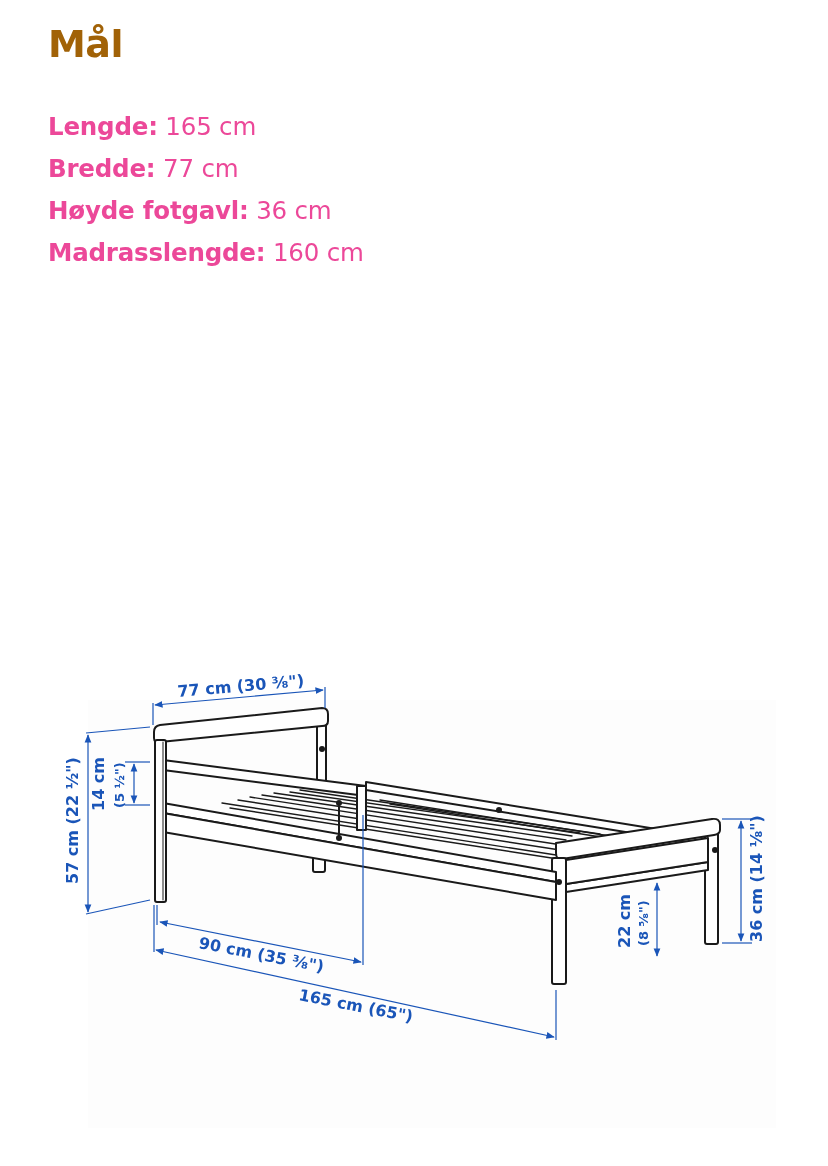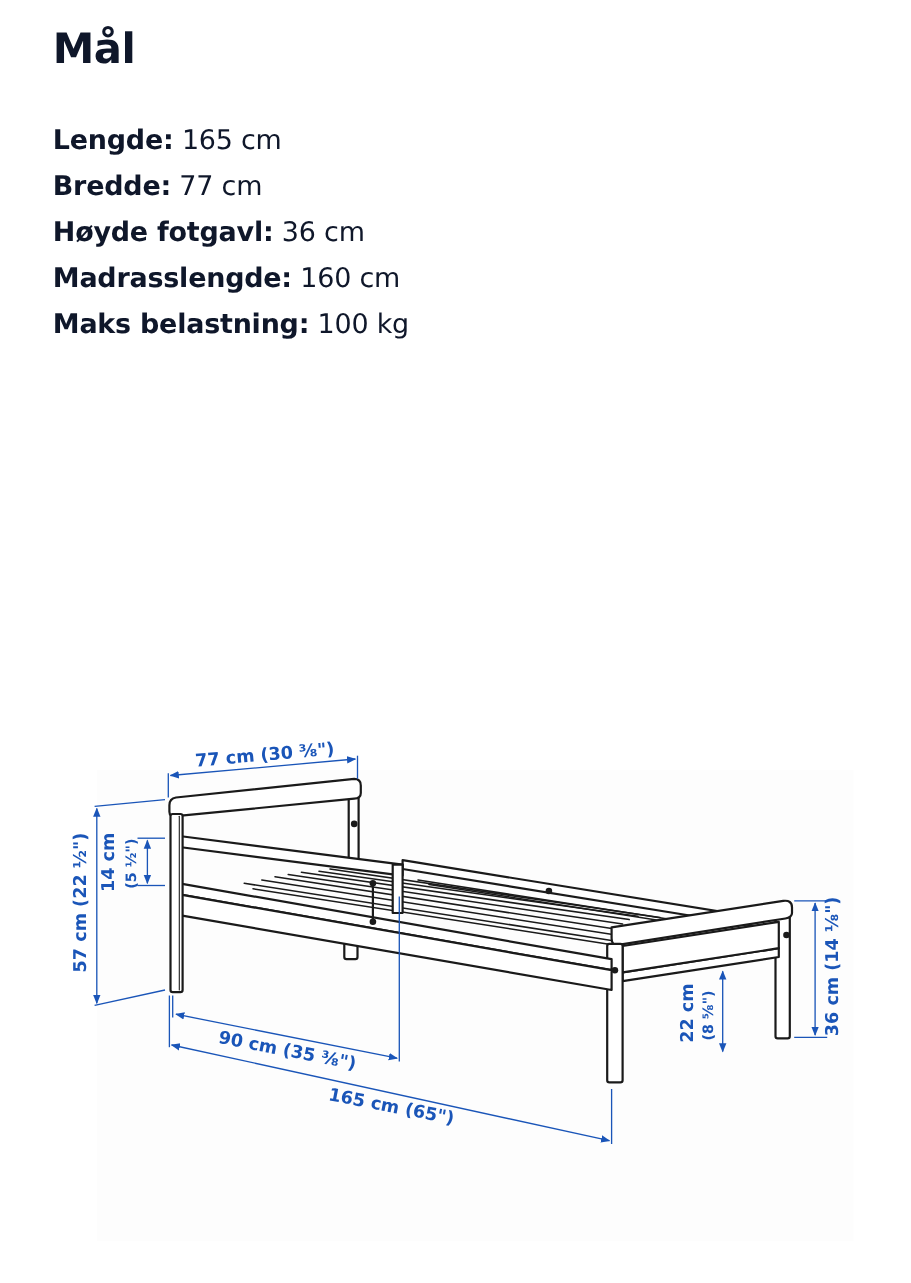--- a/index.html
+++ b/index.html
@@ -4,29 +4,29 @@
   <style>
     html, body { margin: 0; padding: 0; background: #ffffff; }
     body {
       width: 828px; height: 1166px; position: relative; overflow: hidden;
       font-family: "DejaVu Sans", "Liberation Sans", sans-serif;
       color: #484848;
     }
     .title {
       position: absolute; left: 48px; top: 18px;
       font-size: 38px; font-weight: bold; letter-spacing: -0.5px;
-      color: #0f172a; margin: 0; line-height: 52px;
+      color: #a16207; margin: 0; line-height: 52px;
     }
     .specs {
       position: absolute; left: 48px; top: 106px;
       list-style: none; margin: 0; padding: 0;
     }
     .spec-row {
       font-size: 24.5px; line-height: 42px; height: 42px;
-      white-space: nowrap; color: #0f172a; letter-spacing: -0.2px;
+      white-space: nowrap; color: #ec4899; letter-spacing: -0.2px;
     }
     .spec-label { font-weight: bold; }
     .spec-value { font-weight: normal; }
     .figure {
       position: absolute; left: 88px; top: 700px; width: 688px; height: 428px;
       background: #fdfdfd;
     }
     .figure svg { position: absolute; left: -88px; top: -700px; }
     .dim-text {
       font-family: "DejaVu Sans", "Liberation Sans", sans-serif;
@@ -36,21 +36,20 @@
 </head>
 <body>
 
 <h1 class="title">Mål</h1>
 
 <ul class="specs">
   <li class="spec-row"><span class="spec-label">Lengde:</span> <span class="spec-value">165 cm</span></li>
   <li class="spec-row"><span class="spec-label">Bredde:</span> <span class="spec-value">77 cm</span></li>
   <li class="spec-row"><span class="spec-label">Høyde fotgavl:</span> <span class="spec-value">36 cm</span></li>
   <li class="spec-row"><span class="spec-label">Madrasslengde:</span> <span class="spec-value">160 cm</span></li>
-  <li class="spec-row"><span class="spec-label">Maks belastning:</span> <span class="spec-value">100 kg</span></li>
 </ul>
 
 <div class="figure">
   <svg width="828" height="1166" viewBox="0 0 828 1166" xmlns="http://www.w3.org/2000/svg">
     <defs>
       <marker id="arr" viewBox="0 0 10 10" refX="9" refY="5" markerWidth="7" markerHeight="7" orient="auto-start-reverse">
         <path d="M0,1 L10,5 L0,9 z" fill="#1a55b8"></path>
       </marker>
     </defs>
 

